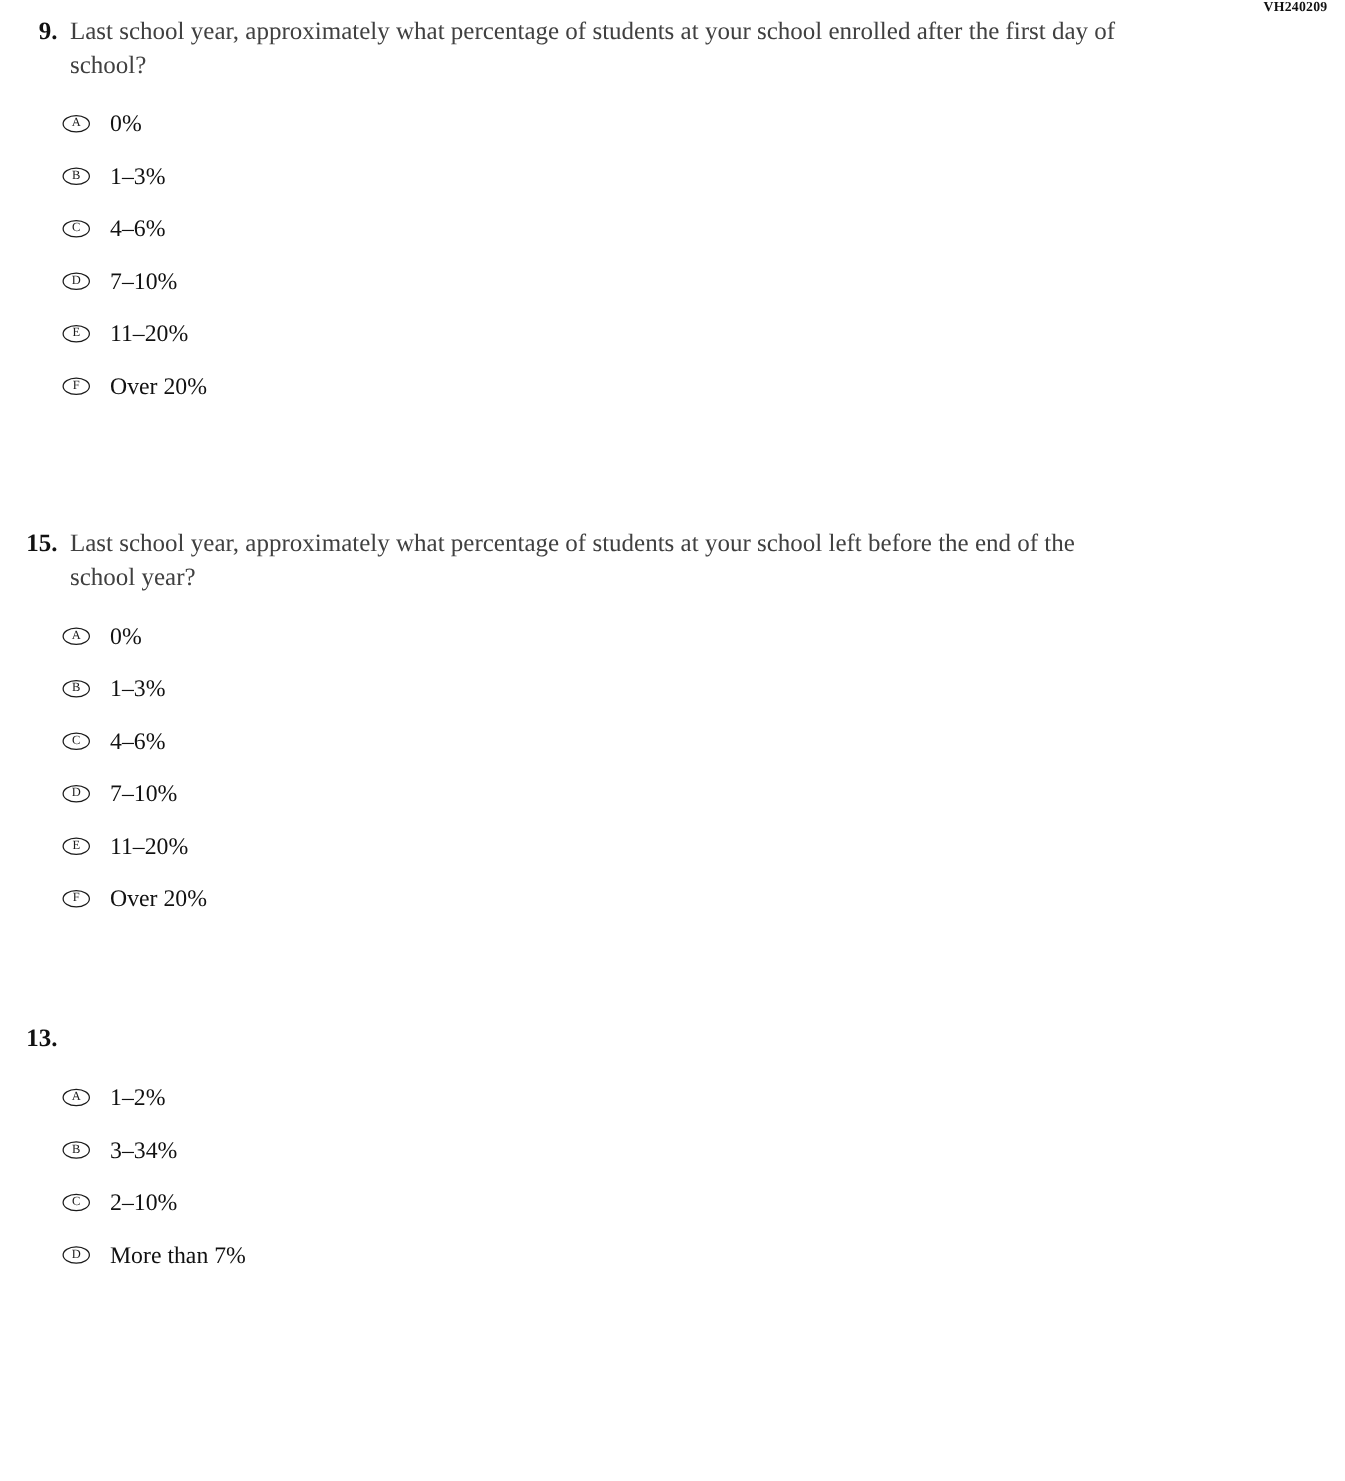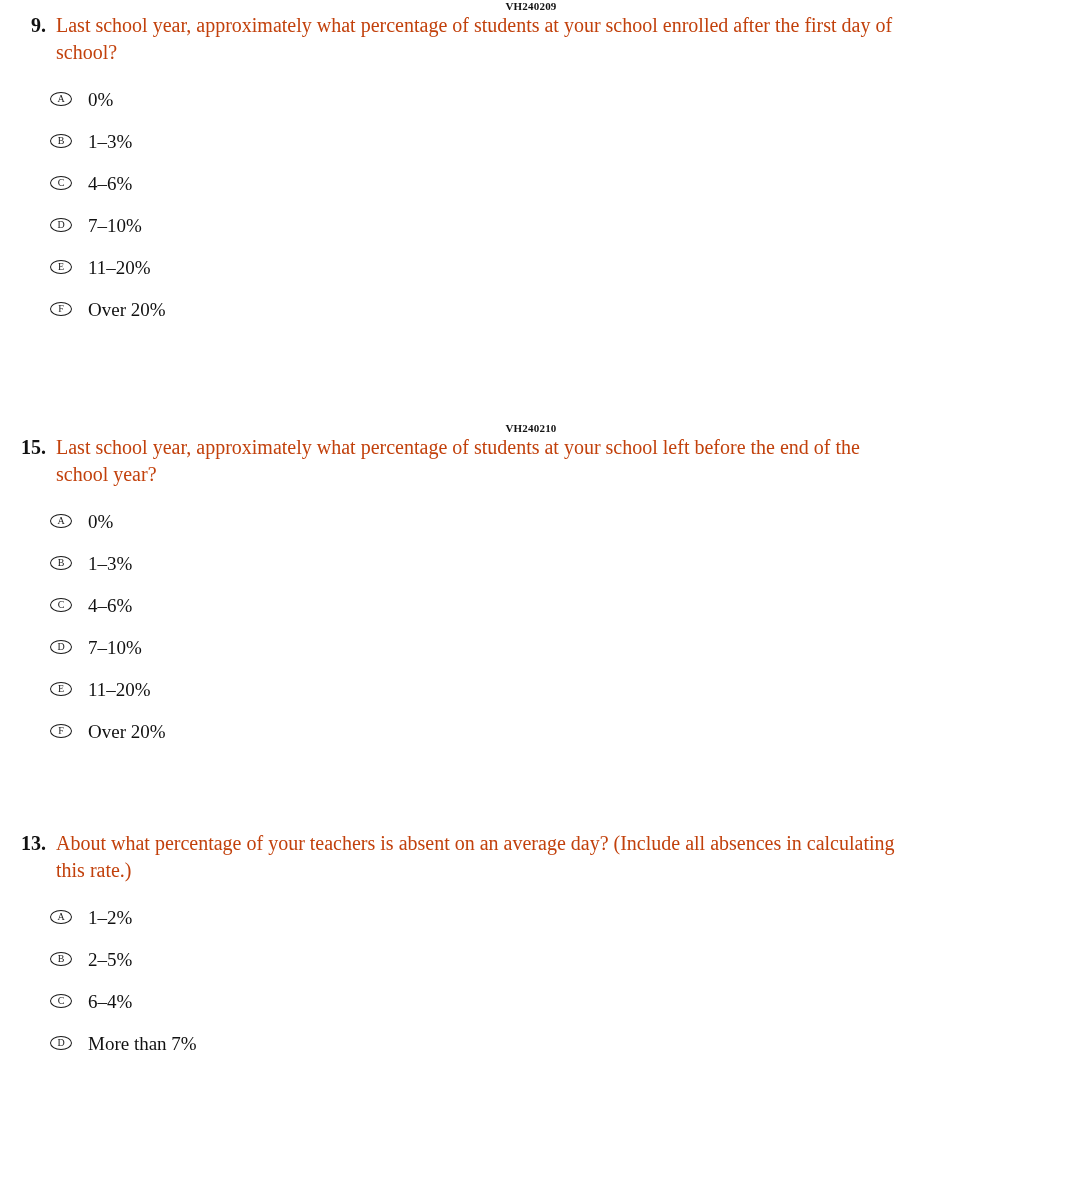--- a/index.html
+++ b/index.html
@@ -24,21 +24,21 @@
   .question-block {
     position: relative;
     width: 100%;
     box-sizing: border-box;
   }
   .qid {
     font-family: "Liberation Serif", serif;
     font-size: 11px;
     font-weight: 700;
     color: #111111;
-    text-align: center;
+    text-align: right;
     padding-right: 14px;
     letter-spacing: 0.2px;
   }
   .qrow {
     display: flex;
     align-items: flex-start;
     padding-left: 6px;
   }
   .qnum {
     font-size: 20px;
@@ -46,21 +46,21 @@
     width: 40px;
     min-width: 40px;
     text-align: right;
     padding-right: 10px;
     line-height: 1.35;
     color: #111111;
   }
   .qtext {
     font-size: 20px;
     line-height: 1.35;
-    color: #c2410c;
+    color: #404040;
     max-width: 860px;
   }
   .options {
     margin-top: 12px;
     padding-left: 50px;
   }
   .option {
     display: flex;
     align-items: center;
     height: 42px;
@@ -124,21 +124,20 @@
       <div class="option">
         <span class="bubble">F</span>
         <span class="opt-label">Over 20%</span>
       </div>
     </div>
   </div>
 
   <div class="spacer-lg"></div>
 
   <div class="question-block">
-    <div class="qid">VH240210</div>
     <div class="qrow">
       <div class="qnum">15.</div>
       <div class="qtext">Last school year, approximately what percentage of students at your school left before the end of the school year?</div>
     </div>
     <div class="options">
       <div class="option">
         <span class="bubble">A</span>
         <span class="opt-label">0%</span>
       </div>
       <div class="option">
@@ -162,34 +161,33 @@
         <span class="opt-label">Over 20%</span>
       </div>
     </div>
   </div>
 
   <div class="spacer-md"></div>
 
   <div class="question-block">
     <div class="qrow">
       <div class="qnum">13.</div>
-      <div class="qtext">About what percentage of your teachers is absent on an average day? (Include all absences in calculating this rate.)</div>
     </div>
     <div class="options">
       <div class="option">
         <span class="bubble">A</span>
         <span class="opt-label">1–2%</span>
       </div>
       <div class="option">
         <span class="bubble">B</span>
-        <span class="opt-label">2–5%</span>
+        <span class="opt-label">3–34%</span>
       </div>
       <div class="option">
         <span class="bubble">C</span>
-        <span class="opt-label">6–4%</span>
+        <span class="opt-label">2–10%</span>
       </div>
       <div class="option">
         <span class="bubble">D</span>
         <span class="opt-label">More than 7%</span>
       </div>
     </div>
   </div>
 
 </div>
 

